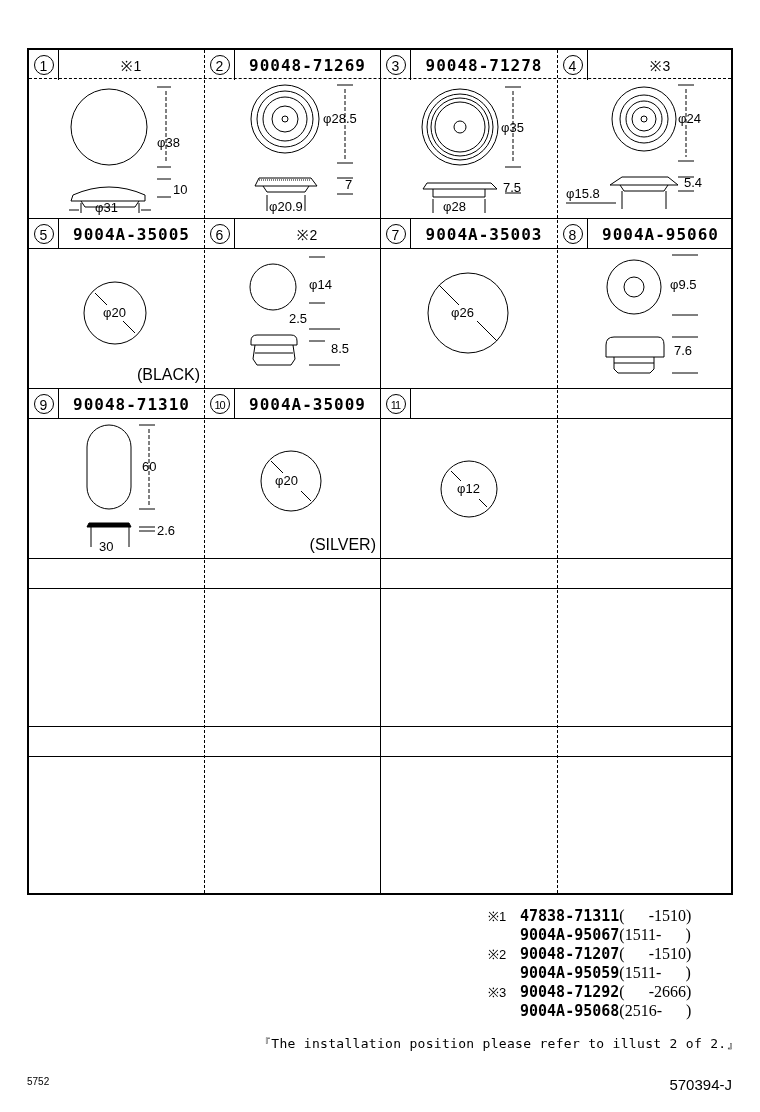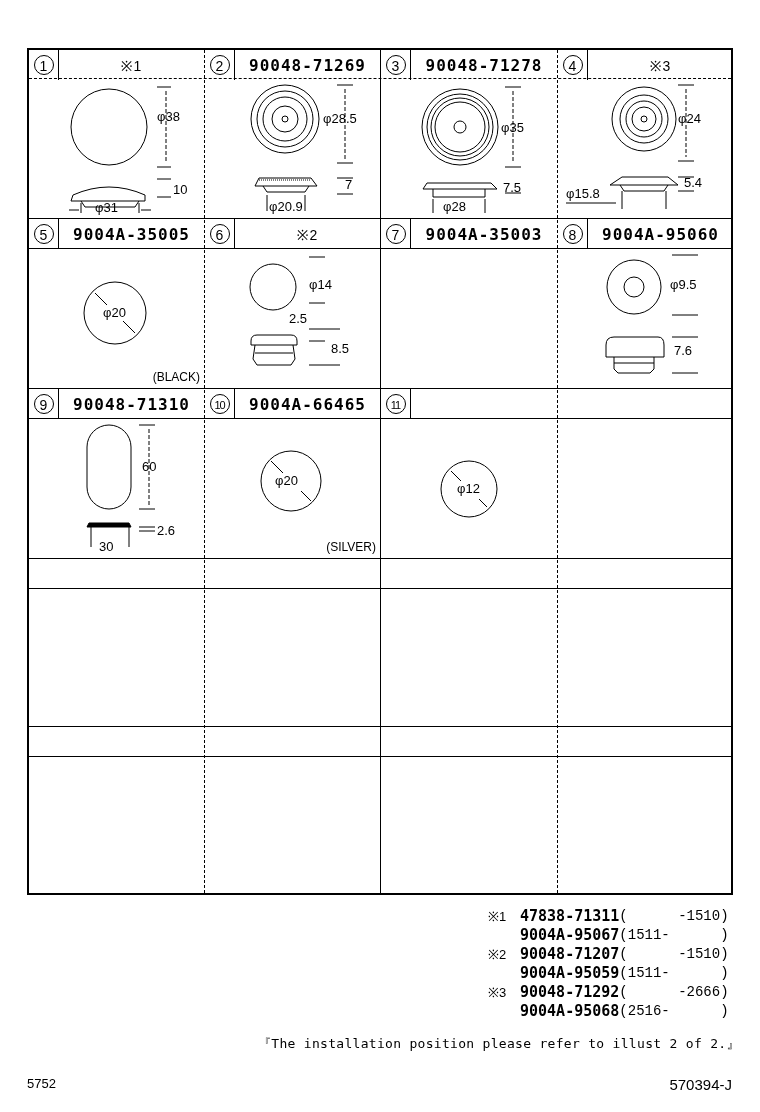--- a/index.html
+++ b/index.html
@@ -11,28 +11,28 @@
   .num span.small{font-size:11px;letter-spacing:-1px;}
   .pn{position:absolute;left:30px;right:0;top:0;height:30px;display:flex;align-items:center;justify-content:center;font-family:"DejaVu Sans Mono",monospace;font-weight:bold;font-size:16px;letter-spacing:1px;}
   .pn.ref{font-weight:normal;font-family:"Liberation Sans",sans-serif;font-size:14px;}
   .vline{position:absolute;top:0;bottom:0;width:0;border-left:1px dashed #000;}
   .vline.solid{border-left:1px solid #000;}
   .hline{position:absolute;left:0;right:0;height:0;border-top:1px solid #000;}
   .hline.dash{border-top:1px dashed #000;}
   .body{position:absolute;}
   .body svg{position:absolute;left:0;top:0;}
   .dim{font-family:"Liberation Sans",sans-serif;font-size:13px;}
-  .color-note{position:absolute;right:4px;bottom:4px;font-family:"Liberation Sans",sans-serif;font-size:12px;}
+  .color-note{position:absolute;right:4px;bottom:4px;font-family:"Liberation Sans",sans-serif;font-size:16px;}
   .notes{position:absolute;left:488px;top:906px;font-size:14px;}
   .note-row{height:19px;display:flex;align-items:center;white-space:pre;}
   .note-mark{width:32px;font-family:"Liberation Sans",sans-serif;font-size:13px;}
   .note-pn{font-weight:bold;font-family:"DejaVu Sans Mono",monospace;font-size:15px;}
-  .note-range{font-family:Liberation Mono, monospace;font-size:14px;}
+  .note-range{font-family:Liberation Serif, serif;font-size:16px;}
   .install{position:absolute;left:258px;top:1035px;font-family:"DejaVu Sans Mono",monospace;font-size:13px;letter-spacing:0.3px;}
-  .footer-left{position:absolute;left:27px;top:1076px;font-family:"Liberation Sans",sans-serif;font-size:13px;}
+  .footer-left{position:absolute;left:27px;top:1076px;font-family:"Liberation Sans",sans-serif;font-size:10px;}
   .footer-right{position:absolute;right:28px;top:1076px;font-family:"Liberation Sans",sans-serif;font-size:15px;}
 </style>
 </head>
 <body>
 
 <div class="grid">
 
   <div class="vline" style="left:175px"></div>
   <div class="vline solid" style="left:351px"></div>
   <div class="vline" style="left:528px"></div>
@@ -80,21 +80,21 @@
       <line x1="128" y1="8" x2="142" y2="8" stroke="#000"></line>
       <line x1="137" y1="12" x2="137" y2="84" stroke="#000" stroke-dasharray="4,2"></line>
       <line x1="128" y1="88" x2="142" y2="88" stroke="#000"></line>
       <line x1="128" y1="100" x2="142" y2="100" stroke="#000"></line>
       <line x1="128" y1="118" x2="142" y2="118" stroke="#000"></line>
       <line x1="52" y1="124" x2="52" y2="134" stroke="#000"></line>
       <line x1="110" y1="124" x2="110" y2="134" stroke="#000"></line>
       <line x1="40" y1="131" x2="50" y2="131" stroke="#000"></line>
       <line x1="112" y1="131" x2="122" y2="131" stroke="#000"></line>
     </svg>
-    <span class="dim" style="position:absolute;left:128px;top:30px">φ38</span>
+    <span class="dim" style="position:absolute;left:128px;top:56px">φ38</span>
     <span class="dim" style="position:absolute;left:144px;top:103px">10</span>
     <span class="dim" style="position:absolute;left:66px;top:121px">φ31</span>
   </div>
 
   <div class="body" style="left:176px;top:29px;width:175px;height:139px">
     <svg width="175" height="139">
       <circle cx="80" cy="40" r="34" fill="none" stroke="#000"></circle>
       <circle cx="80" cy="40" r="28" fill="none" stroke="#000"></circle>
       <circle cx="80" cy="40" r="22" fill="none" stroke="#000"></circle>
       <circle cx="80" cy="40" r="13" fill="none" stroke="#000"></circle>
@@ -204,20 +204,28 @@
       <line x1="104" y1="54" x2="120" y2="54" stroke="#000"></line>
       <line x1="104" y1="80" x2="135" y2="80" stroke="#000"></line>
       <line x1="104" y1="92" x2="120" y2="92" stroke="#000"></line>
       <line x1="104" y1="116" x2="135" y2="116" stroke="#000"></line>
     </svg>
     <span class="dim" style="position:absolute;left:104px;top:28px">φ14</span>
     <span class="dim" style="position:absolute;left:84px;top:62px">2.5</span>
     <span class="dim" style="position:absolute;left:126px;top:92px">8.5</span>
   </div>
 
+  <div class="body" style="left:352px;top:199px;width:176px;height:139px">
+    <svg width="176" height="139">
+      <circle cx="87" cy="64" r="40" fill="none" stroke="#000"></circle>
+      <line x1="58" y1="36" x2="78" y2="56" stroke="#000"></line>
+      <line x1="96" y1="72" x2="116" y2="92" stroke="#000"></line>
+    </svg>
+    <span class="dim" style="position:absolute;left:70px;top:56px">φ26</span>
+  </div>
 
   <div class="body" style="left:529px;top:199px;width:175px;height:139px">
     <svg width="175" height="139">
       <circle cx="76" cy="38" r="27" fill="none" stroke="#000"></circle>
       <circle cx="76" cy="38" r="10" fill="none" stroke="#000"></circle>
       <path d="M48,108 L48,96 Q48,88 56,88 L100,88 Q106,88 106,96 L106,108 Z" fill="none" stroke="#000"></path>
       <path d="M56,108 L56,120 L60,124 L92,124 L96,120 L96,108" fill="none" stroke="#000"></path>
       <line x1="56" y1="114" x2="96" y2="114" stroke="#000"></line>
       <line x1="114" y1="6" x2="140" y2="6" stroke="#000"></line>
       <line x1="114" y1="66" x2="140" y2="66" stroke="#000"></line>
@@ -231,21 +239,21 @@
   <div class="cell" style="left:0;top:339px;width:175px;height:29px">
     <div class="num">
         <span>9</span>
       </div>
     <div class="pn">90048-71310</div>
   </div>
   <div class="cell" style="left:176px;top:339px;width:175px;height:29px">
     <div class="num">
         <span class="small">10</span>
       </div>
-    <div class="pn">9004A-66465</div>
+    <div class="pn">9004A-35009</div>
   </div>
   <div class="cell" style="left:352px;top:339px;width:176px;height:29px">
     <div class="num">
         <span class="small">11</span>
       </div>
   </div>
   <div class="cell" style="left:529px;top:339px;width:175px;height:29px"></div>
 
   <div class="body" style="left:0;top:369px;width:175px;height:139px">
     <svg width="175" height="139">

